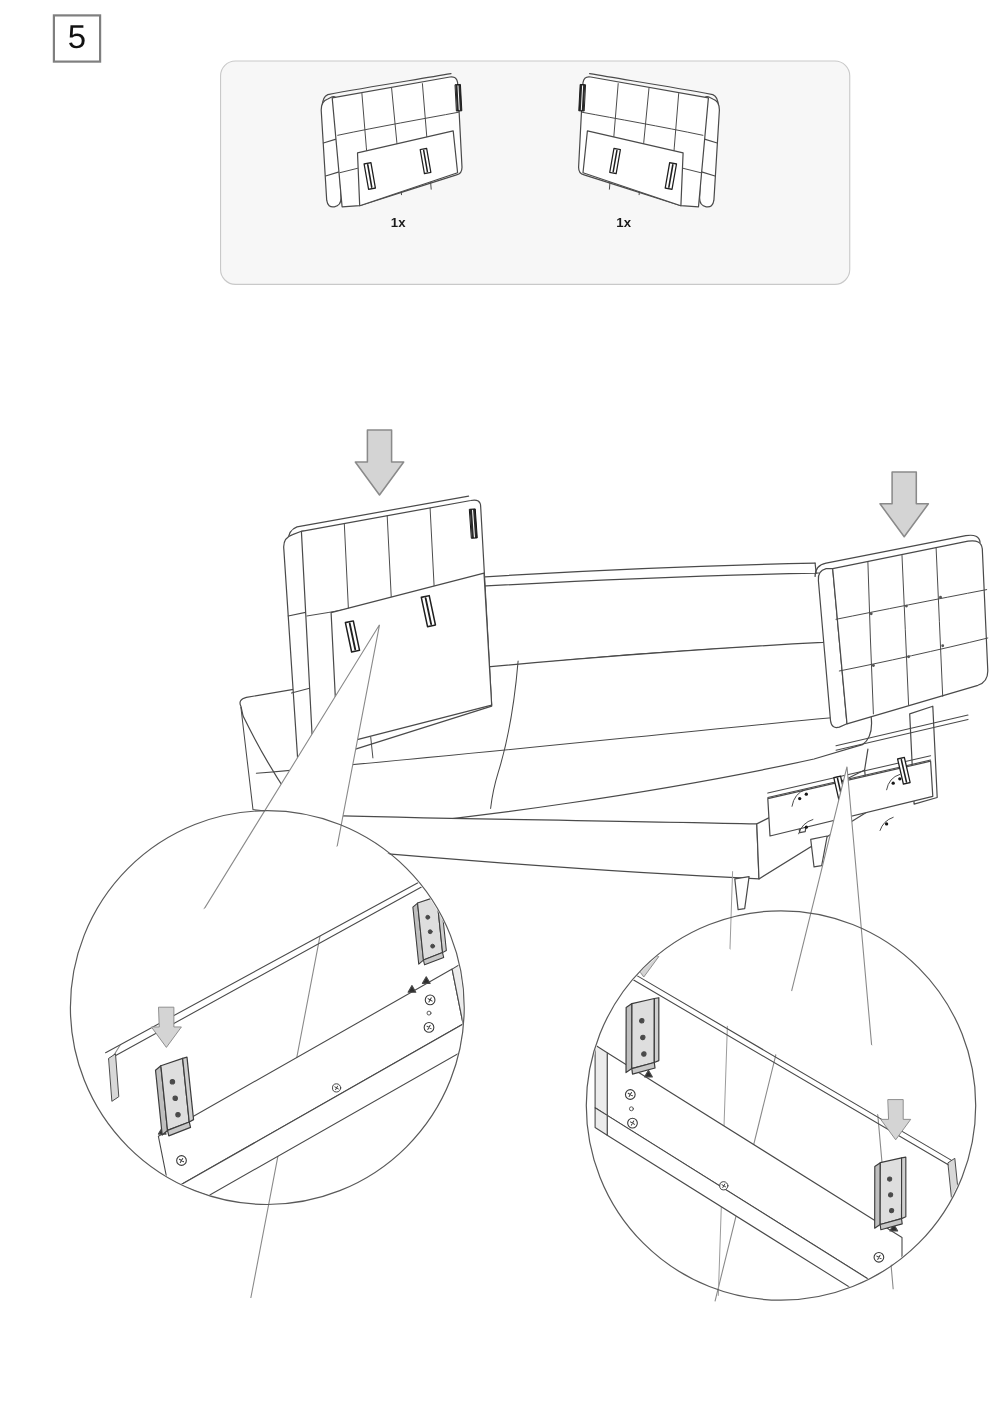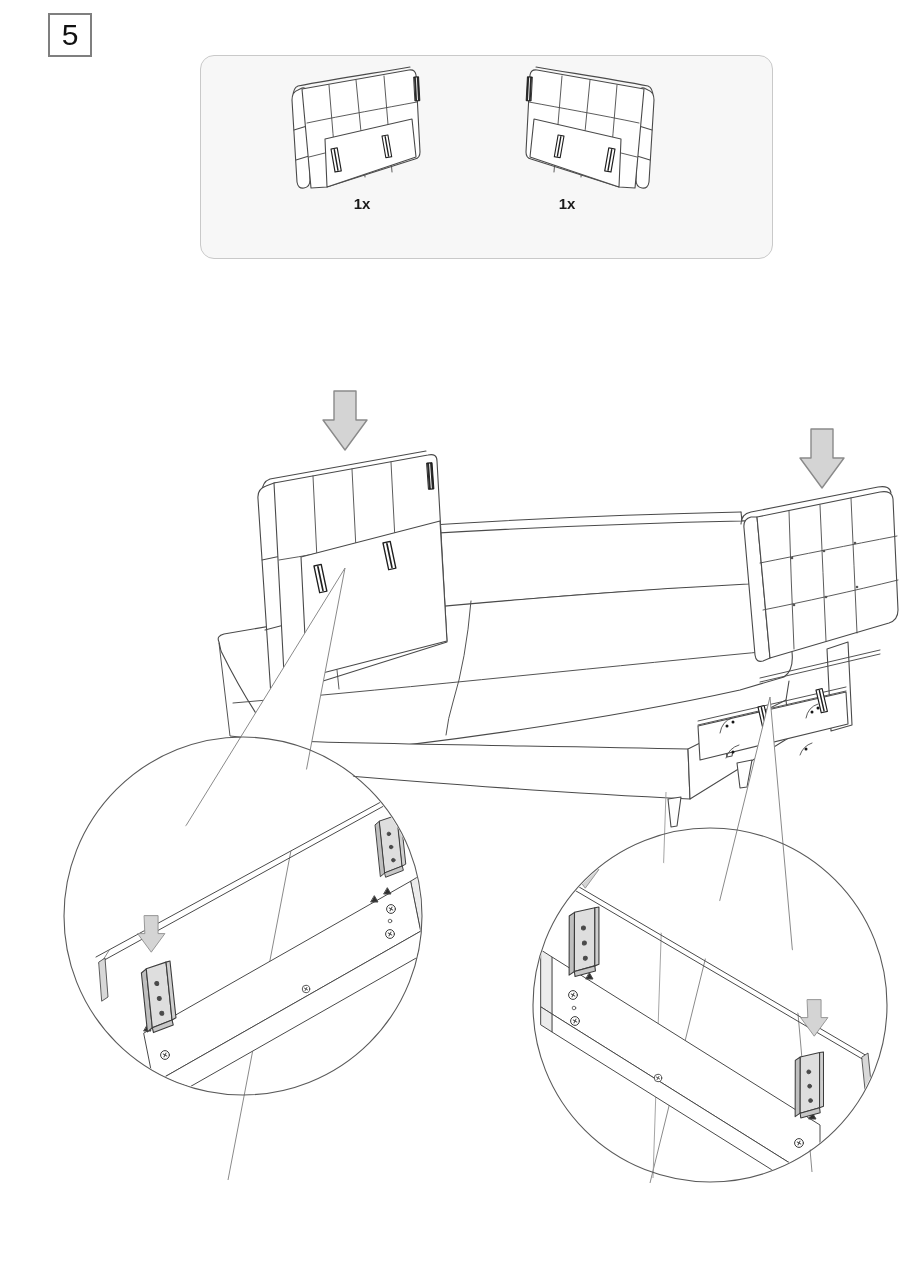--- a/index.html
+++ b/index.html
@@ -3,21 +3,21 @@
 <meta charset="utf-8">
 <style>
   html,body{margin:0;padding:0;background:#fff;}
   .page{position:relative;width:900px;height:1280px;background:#fff;overflow:hidden;
         font-family:"Liberation Sans", sans-serif;}
   .step-box{position:absolute;left:48px;top:13px;width:40px;height:40px;
             border:2px solid #7f7f7f;background:#fff;display:flex;align-items:center;
             justify-content:center;font-size:30px;color:#111;}
   .parts-panel{position:absolute;left:200px;top:55px;width:571px;height:202px;
                background:#f7f7f7;border:1.5px solid #c9c9c9;border-radius:14px;}
-  .qty-label{position:absolute;width:40px;text-align:center;font-size:15px;
+  .qty-label{position:absolute;width:40px;text-align:center;font-size:12px;
              font-weight:bold;color:#1a1a1a;}
   .qty-left{left:342px;top:195px;}
   .qty-right{left:547px;top:195px;}
   svg.art{position:absolute;left:0;top:0;}
 </style>
 </head>
 <body>
 
 <div class="page">
 

